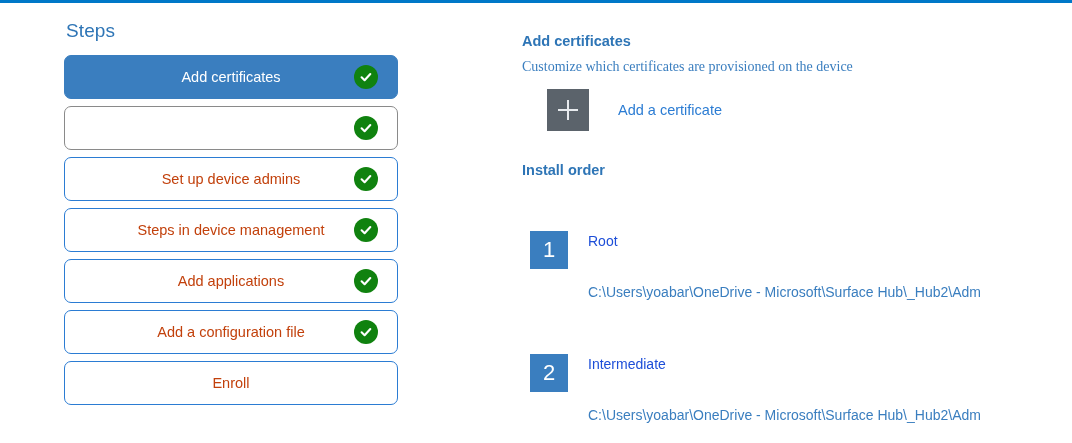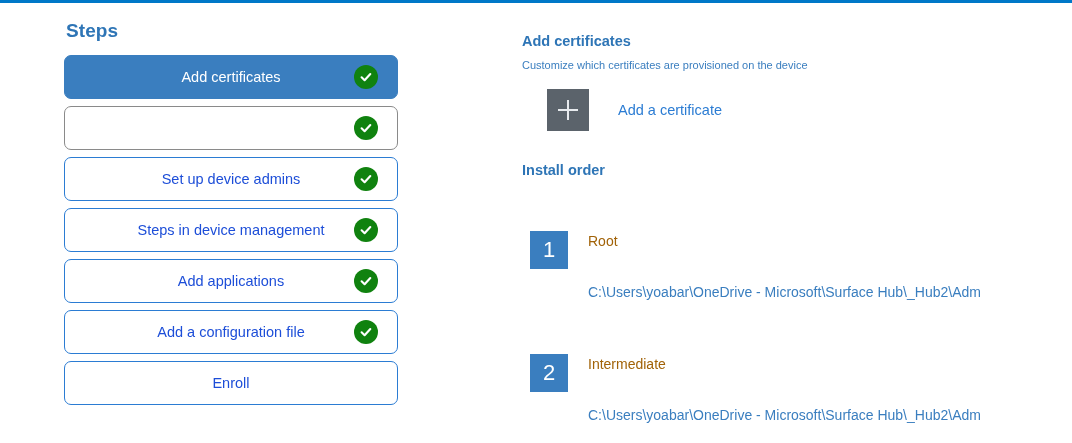--- a/index.html
+++ b/index.html
@@ -36,21 +36,21 @@
 
   
   #steps-panel {
     position: absolute;
     left: 64px;
     top: 17px;
     width: 334px;
   }
   #steps-title {
     font-size: 19px;
-    font-weight: bold;
+    font-weight: normal;
     color: #2e75b6;
     letter-spacing: .1px;
     margin: 0 0 13px 2px;
   }
   .step-btn {
     position: relative;
     box-sizing: border-box;
     width: 334px;
     height: 44px;
     border-radius: 7px;
@@ -58,21 +58,21 @@
     background: #ffffff;
     border: 1px solid #2b7cd3;
     display: flex;
     align-items: center;
     justify-content: center;
     cursor: pointer;
     user-select: none;
   }
   .step-label {
     font-size: 14.5px;
-    color: #1d4ed8;
+    color: #c2410c;
     line-height: 1;
   }
   
   .step-btn.is-selected {
     background: #3a7ebf;
     border-color: #3a7ebf;
   }
   .step-btn.is-selected .step-label { color: #ffffff; }
   
   .step-btn.is-muted { border-color: #8a8a8a; }
@@ -102,24 +102,25 @@
     height: 440px;
     overflow: hidden;
   }
   .section-head {
     font-size: 14.5px;
     font-weight: bold;
     color: #2e75b6;
     margin: 0;
   }
   .section-sub {
-    font-size: 11px;
+    font-size: 14px;
     color: #3a7ebf;
     margin: 0;
     white-space: nowrap;
+    font-family: Liberation Serif, serif;
   }
 
   #cert-head { position: absolute; left: 0;  top: 30px; }
   #cert-sub  { position: absolute; left: 0;  top: 56px; }
 
   #add-cert-row {
     position: absolute;
     left: 1px;
     top: 86px;
     display: flex;
@@ -188,21 +189,21 @@
     line-height: 1;
   }
   .order-text {
     margin-left: 20px;
     overflow: hidden;
     white-space: nowrap;
     padding-top: 1px;
   }
   .order-name {
     font-size: 14px;
-    color: #a16207;
+    color: #1d4ed8;
     line-height: 18px;
     white-space: nowrap;
   }
   .order-path {
     font-size: 14px;
     color: #3a7ebf;
     line-height: 20px;
     white-space: nowrap;
     margin-top: 32px;
   }

